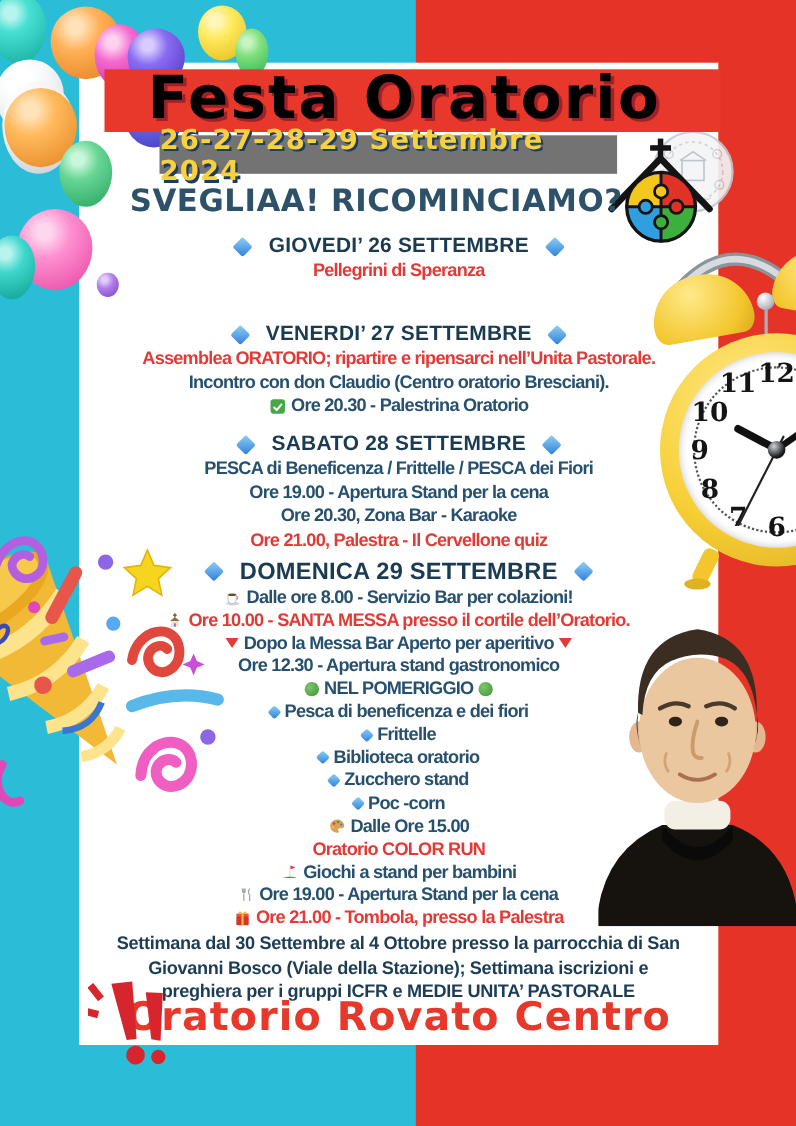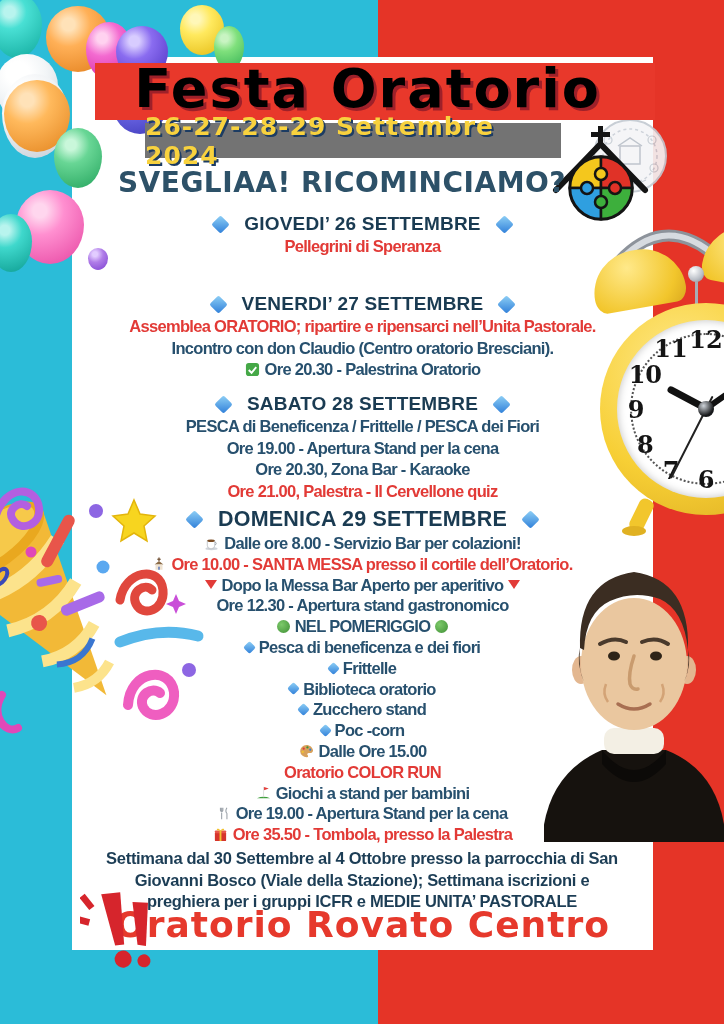--- a/index.html
+++ b/index.html
@@ -286,21 +286,21 @@
     </div>
     <div class="line red">
       <span class="ic">
           <svg width="15" height="15" viewBox="0 0 16 16">
             <rect x="2" y="6" width="12" height="9" rx="1" fill="#d6342c"></rect>
             <rect x="2" y="3.6" width="12" height="3" rx="1" fill="#e8554a"></rect>
             <rect x="7" y="3.6" width="2" height="11.4" fill="#f2c230"></rect>
             <path d="M8 3.6C6 .8 3 1.8 4.5 3.6zM8 3.6c2-2.8 5-1.8 3.5 0z" fill="#f2c230"></path>
           </svg>
         </span>
-      <span>Ore 35.50 - Tombola, presso la Palestra</span>
+      <span>Ore 21.00 - Tombola, presso la Palestra</span>
     </div>
   </section>
 
   <div class="note">Settimana dal 30 Settembre al 4 Ottobre presso la parrocchia di San Giovanni Bosco (Viale della Stazione); Settimana iscrizioni e preghiera per i gruppi ICFR e MEDIE UNITA’ PASTORALE</div>
   <div class="org-title">Oratorio Rovato Centro</div>
 
   <svg class="art" style="left:80px;top:882px;z-index:6" width="92" height="105" viewBox="0 0 92 105">
     <g transform="rotate(-12 46 52)" fill="#d6252c">
       <path d="M30 8L49 10 42 62 33 61Z"></path>
       <circle cx="38" cy="76" r="8.5"></circle>

